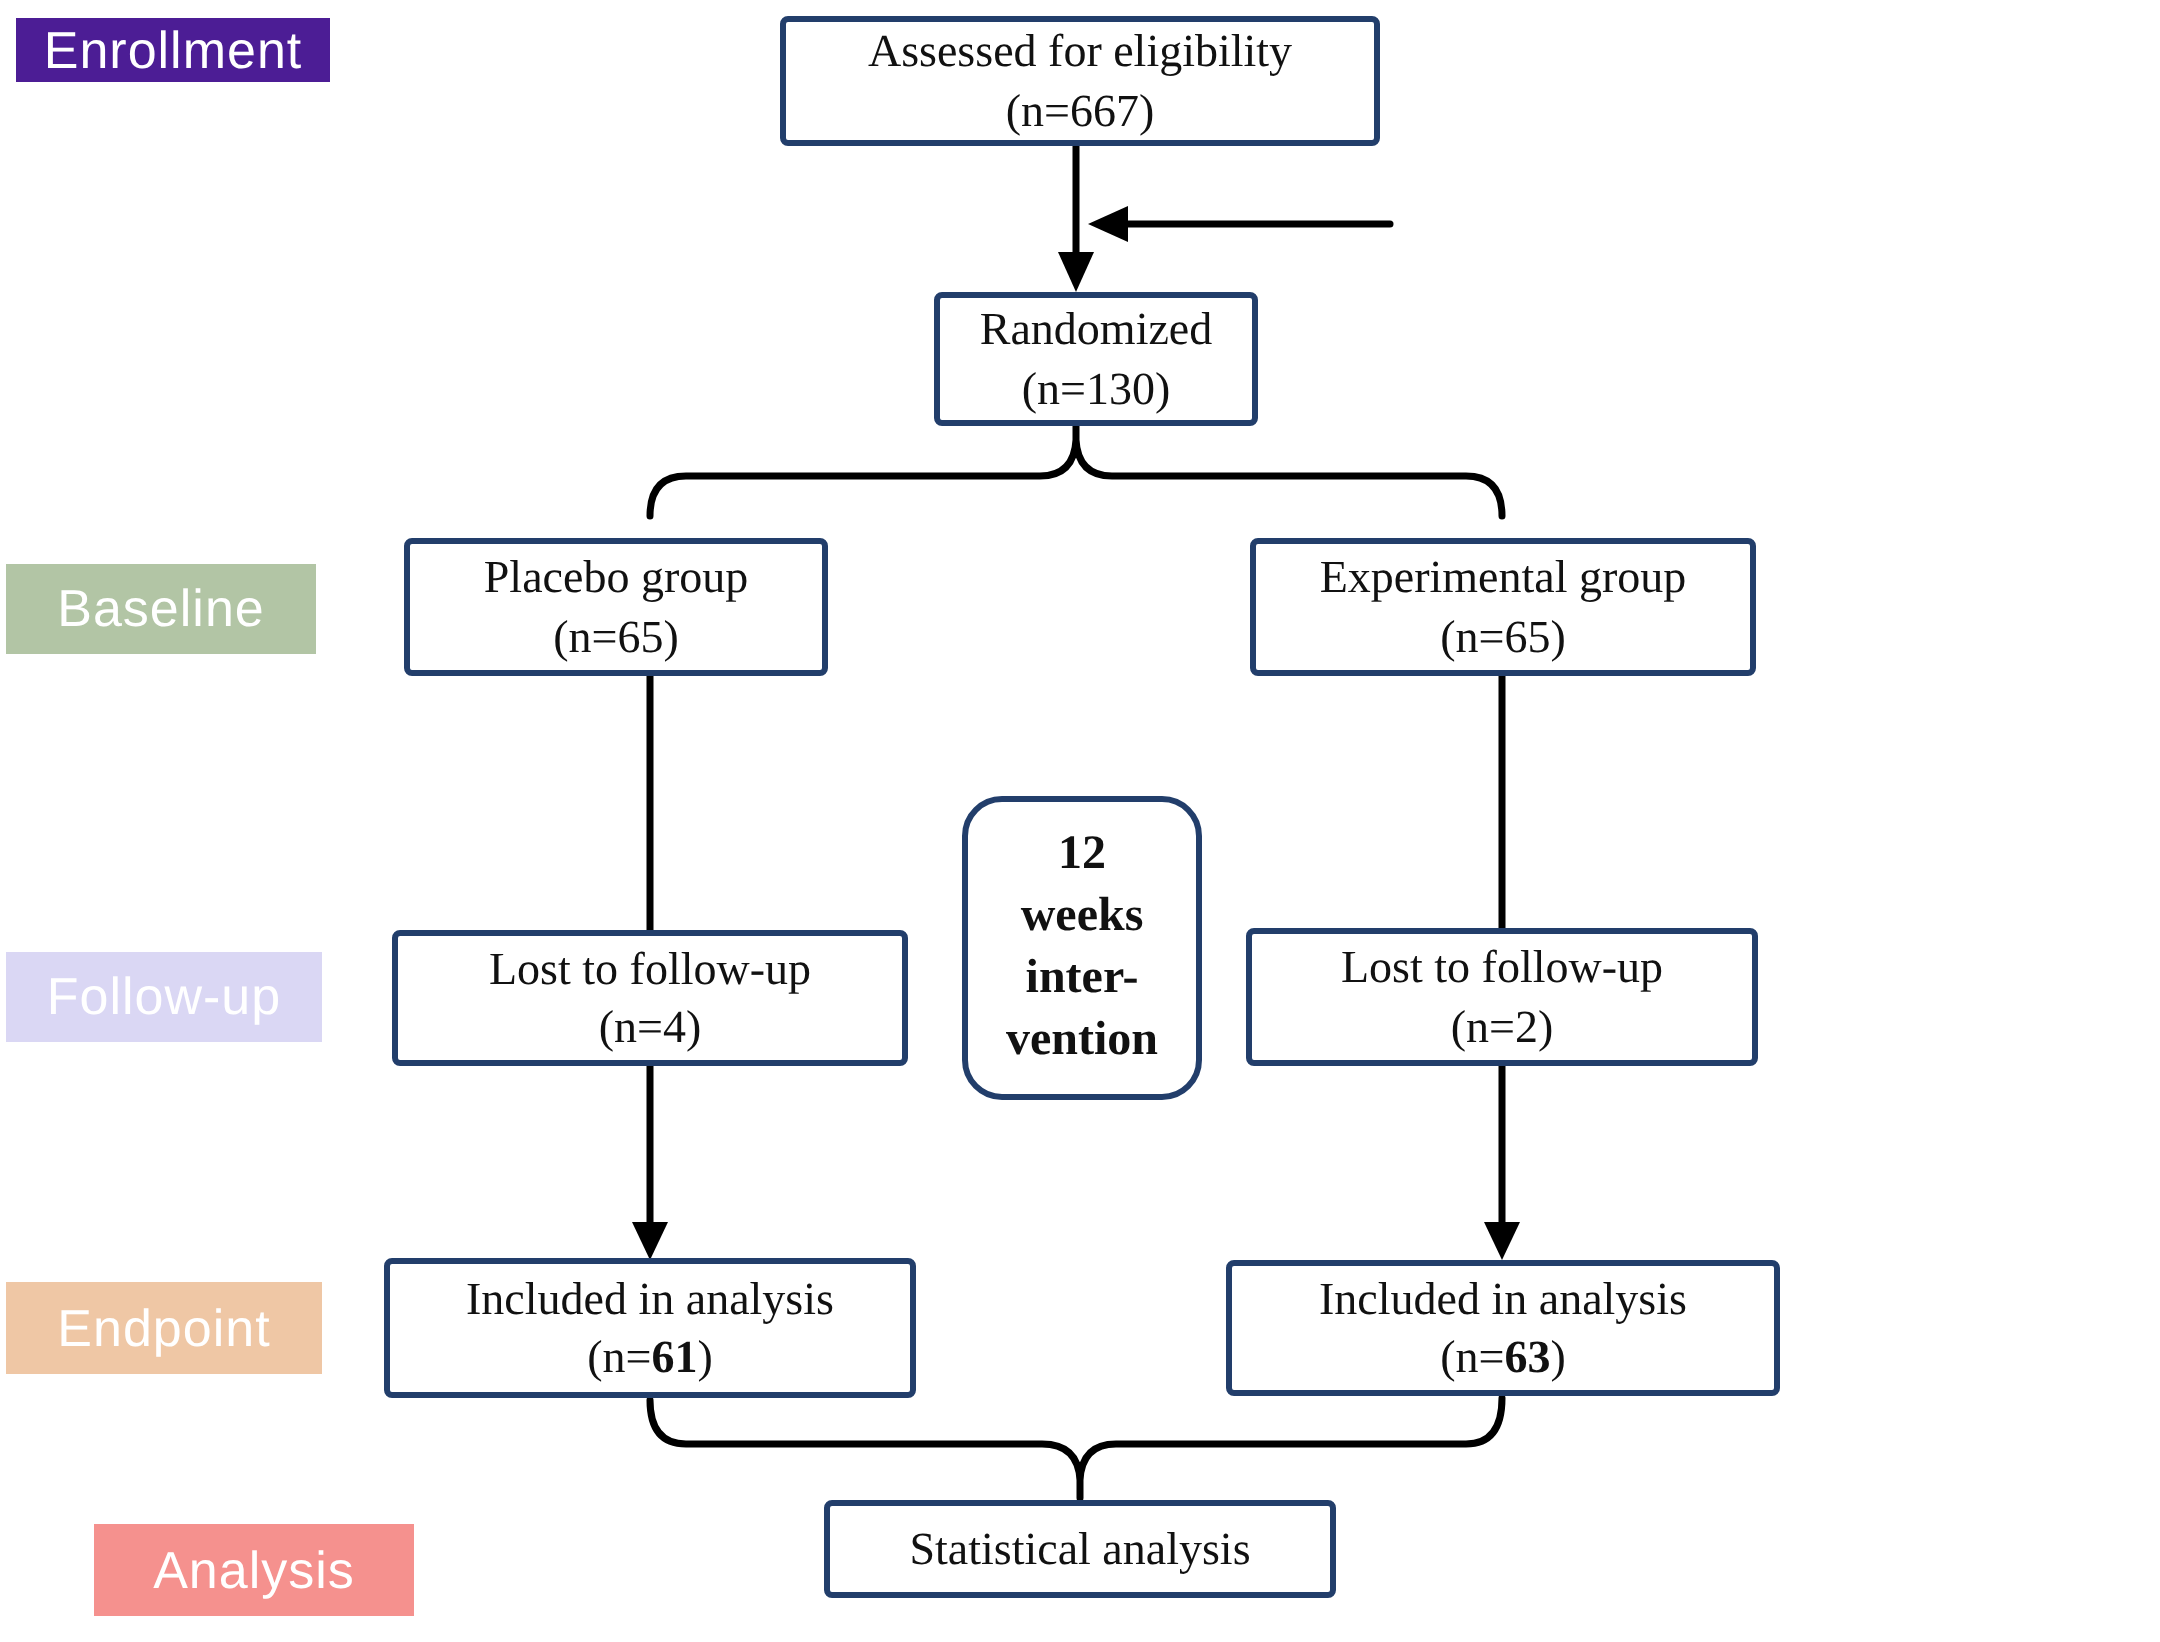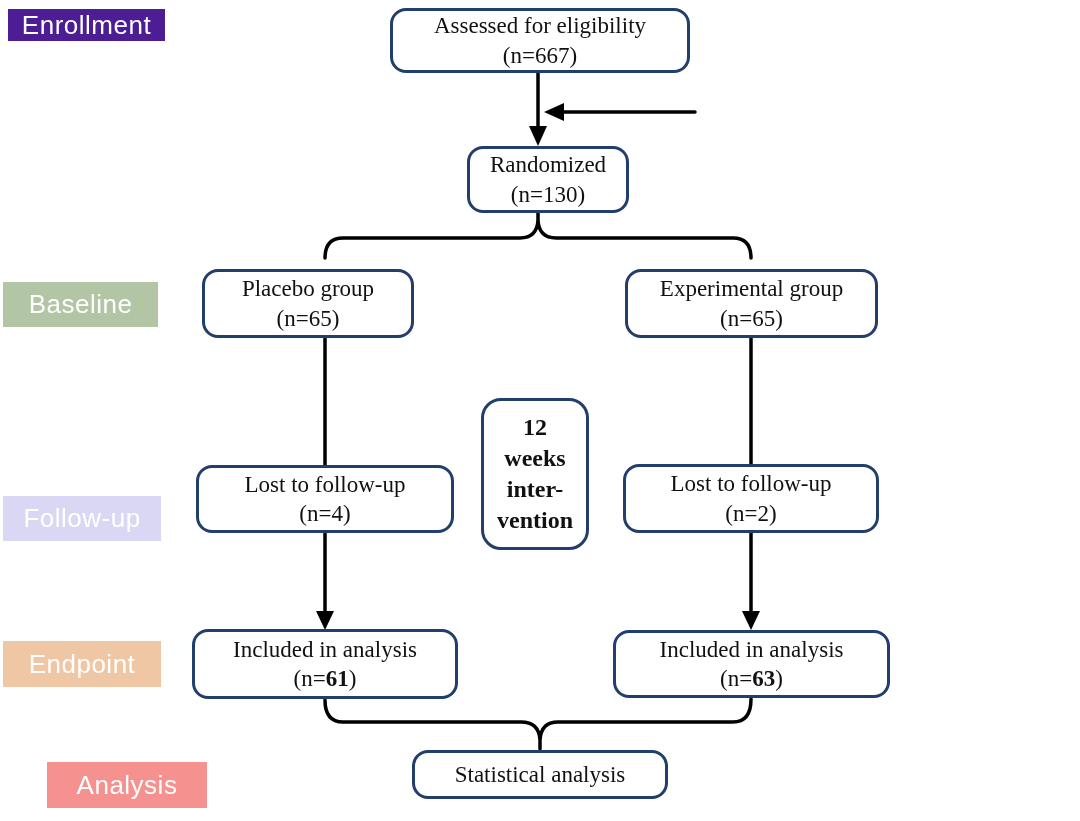--- a/index.html
+++ b/index.html
@@ -20,21 +20,21 @@
     color:#ffffff;
     font-family:"Liberation Sans", sans-serif;
     font-size:26px;
     letter-spacing:0.5px;
   }
   .flowbox{
     position:absolute;
     box-sizing:border-box;
     background:#ffffff;
     border:3px solid #223e6b;
-    border-radius:16px;
+    border-radius:4px;
     display:flex;flex-direction:column;
     align-items:center;justify-content:center;
     font-size:23px;color:#111111;
     line-height:1.28;
     text-align:center;
   }
   .flowbox .ln{white-space:nowrap;}
   .flowbox.left-align{align-items:flex-start;text-align:left;padding-left:16px;}
   .flowbox.left-align .indent{padding-left:16px;}
   .flowbox.bold-box{font-weight:bold;font-size:24px;border-radius:20px;line-height:1.3;}
@@ -69,21 +69,21 @@
       <polygon points="742,611 760,611 751,630"></polygon>
     </g>
   </svg>
 
   <div class="stage-label" style="left: 8px; top: 9px; width: 157px; height: 32px; background-color: #4c1d95;">
     <span>Enrollment</span>
   </div>
   <div class="stage-label" style="left: 3px; top: 282px; width: 155px; height: 45px; background-color: rgb(178, 197, 165);">
     <span>Baseline</span>
   </div>
-  <div class="stage-label" style="left: 3px; top: 496px; width: 158px; height: 45px; background-color: rgb(218, 215, 244);">
+  <div class="stage-label" style="left: 3px; top: 476px; width: 158px; height: 45px; background-color: rgb(218, 215, 244);">
     <span>Follow-up</span>
   </div>
   <div class="stage-label" style="left: 3px; top: 641px; width: 158px; height: 46px; background-color: rgb(239, 199, 165);">
     <span>Endpoint</span>
   </div>
   <div class="stage-label" style="left: 3px; top: 762px; width: 160px; height: 46px; background-color: rgb(245, 145, 142); margin-left: 44px;">
     <span>Analysis</span>
   </div>
 
   <div class="flowbox" style="left:390px;top:8px;width:300px;height:65px;">
@@ -100,21 +100,21 @@
   <div class="flowbox" style="left:202px;top:269px;width:212px;height:69px;">
     <span class="ln">Placebo group</span>
     <span class="ln">(n=65)</span>
   </div>
 
   <div class="flowbox" style="left:625px;top:269px;width:253px;height:69px;">
     <span class="ln">Experimental group</span>
     <span class="ln">(n=65)</span>
   </div>
 
-  <div class="flowbox bold-box" style="left:481px;top:398px;width:108px;height:152px;">
+  <div class="flowbox bold-box" style="left:481px;top:398px;width:120px;height:152px;">
     <span class="ln">12</span>
     <span class="ln">weeks</span>
     <span class="ln">inter-</span>
     <span class="ln">vention</span>
   </div>
 
   <div class="flowbox" style="left:196px;top:465px;width:258px;height:68px;">
     <span class="ln">Lost to follow-up</span>
     <span class="ln">(n=4)</span>
   </div>

